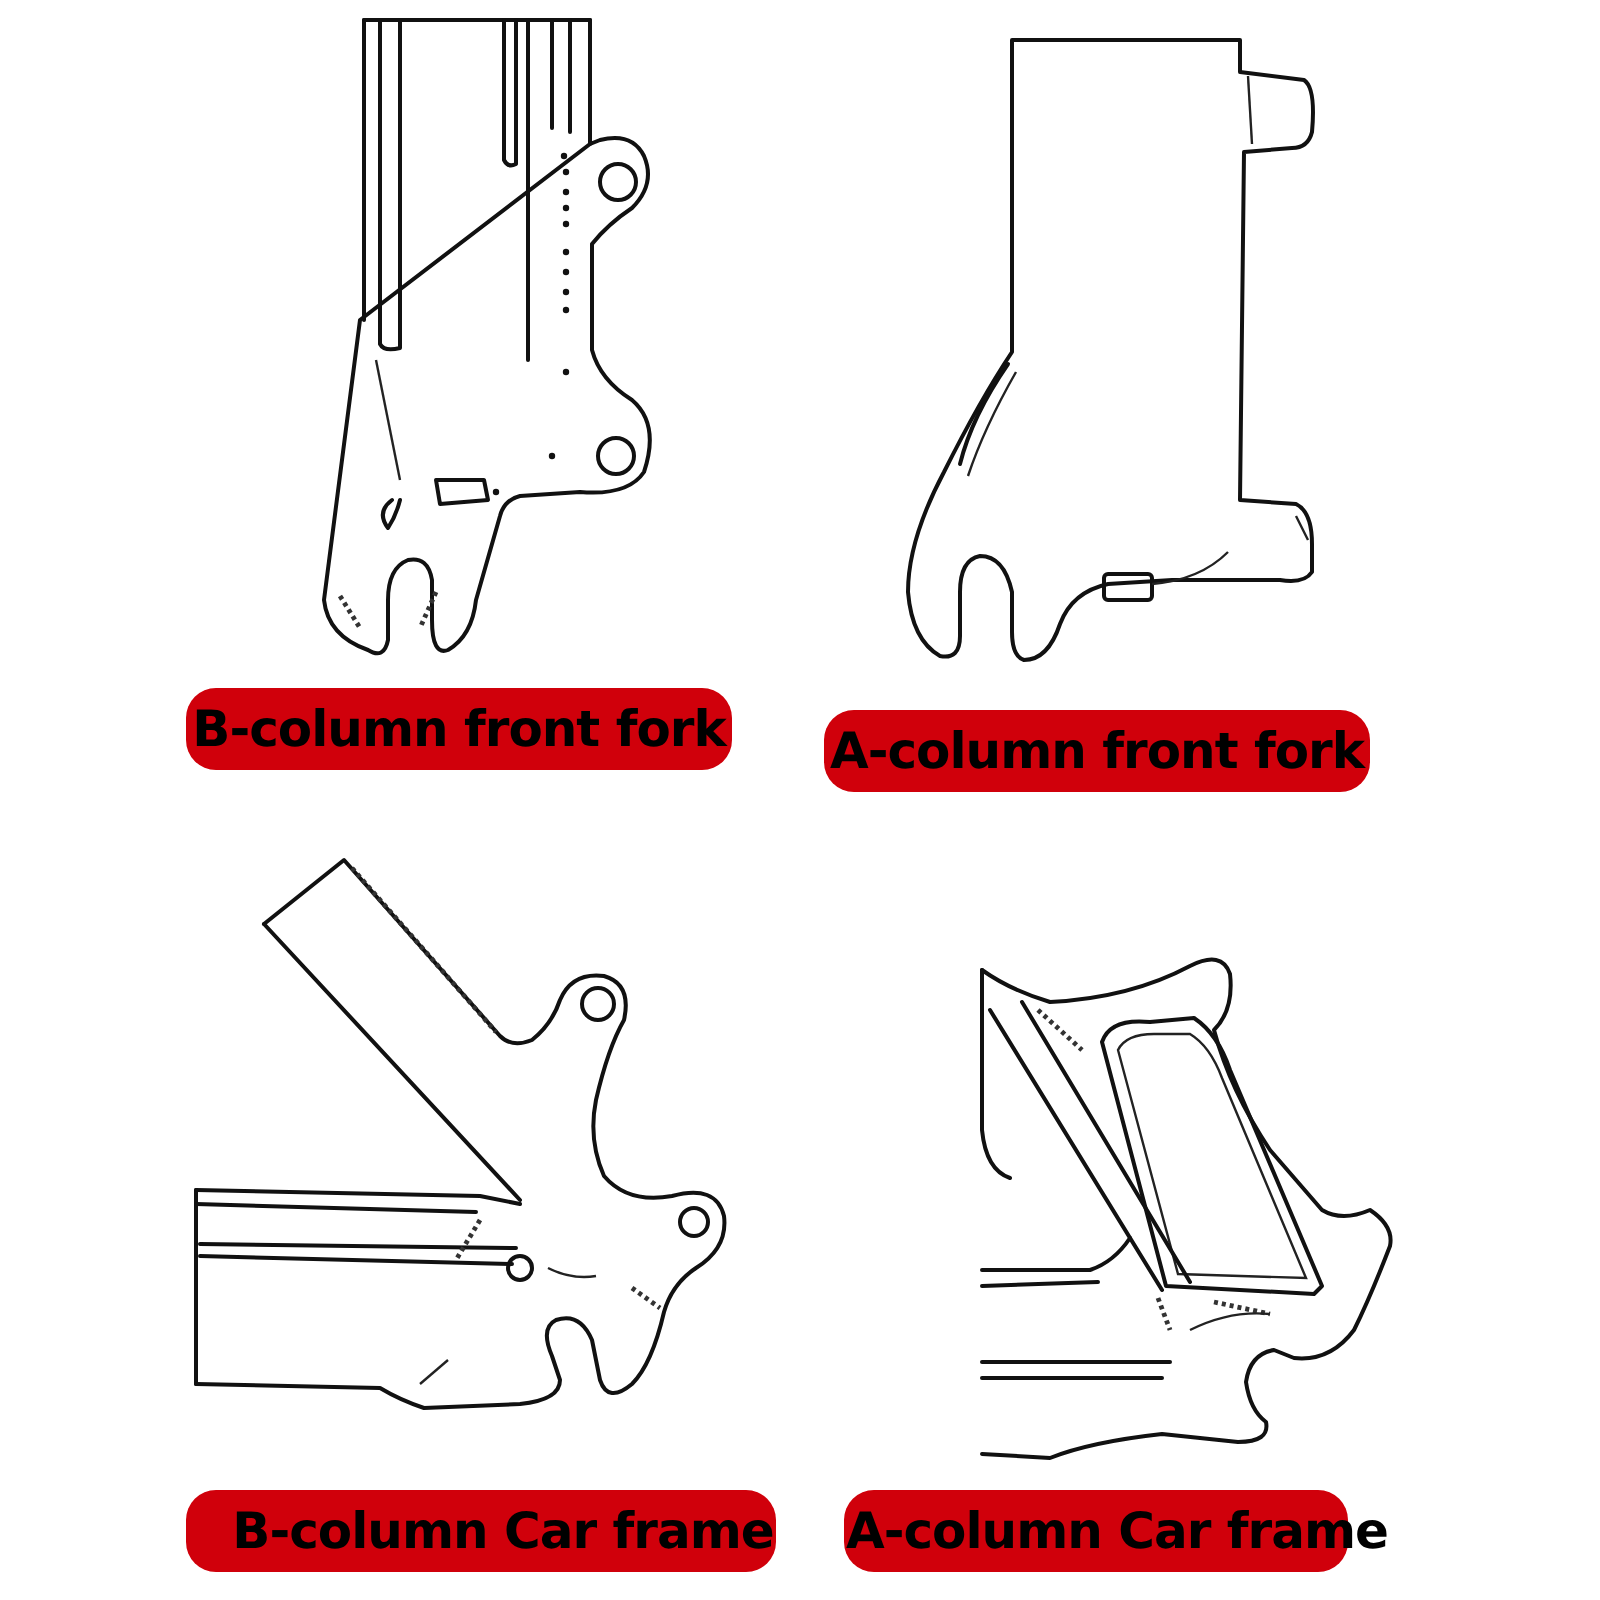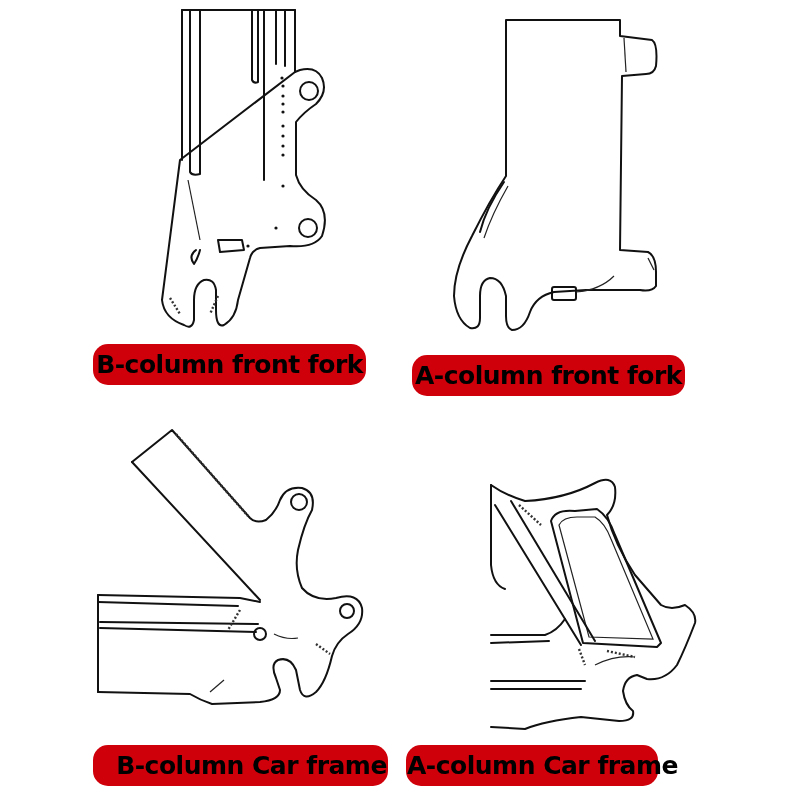--- a/index.html
+++ b/index.html
@@ -127,14 +127,14 @@
       <path class="ln" d="M6 170 L60 170 Q72 166 80 154"></path>
       <path class="ln" d="M6 178 L64 176"></path>
       <path class="ln" d="M6 216 L100 216"></path>
       <path class="ln" d="M6 224 L96 224"></path>
       <path class="hatch" d="M34 40 L56 60"></path>
       <path class="hatch" d="M122 186 L150 192"></path>
       <path class="hatch" d="M94 184 L100 200"></path>
       <path class="thin" d="M110 200 Q130 190 150 192"></path>
     </svg>
   </div>
-  <div class="label" style="left:7px;top:346px;width:250px;">A-column Car frame</div>
+  <div class="label" style="left:23px;top:346px;width:250px;">A-column Car frame</div>
 </div>
 
 </body></html>

